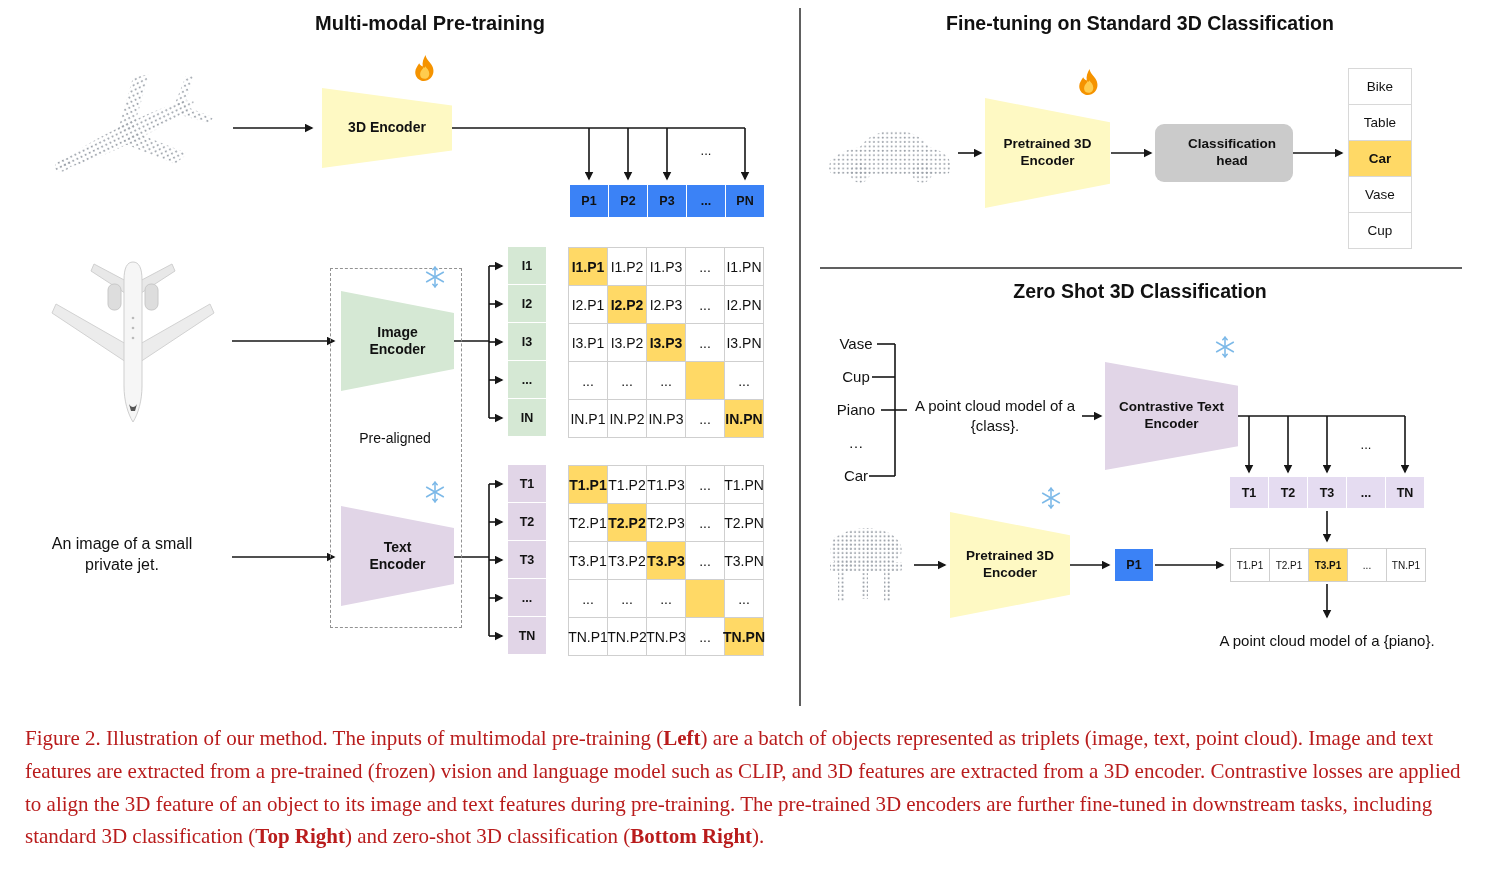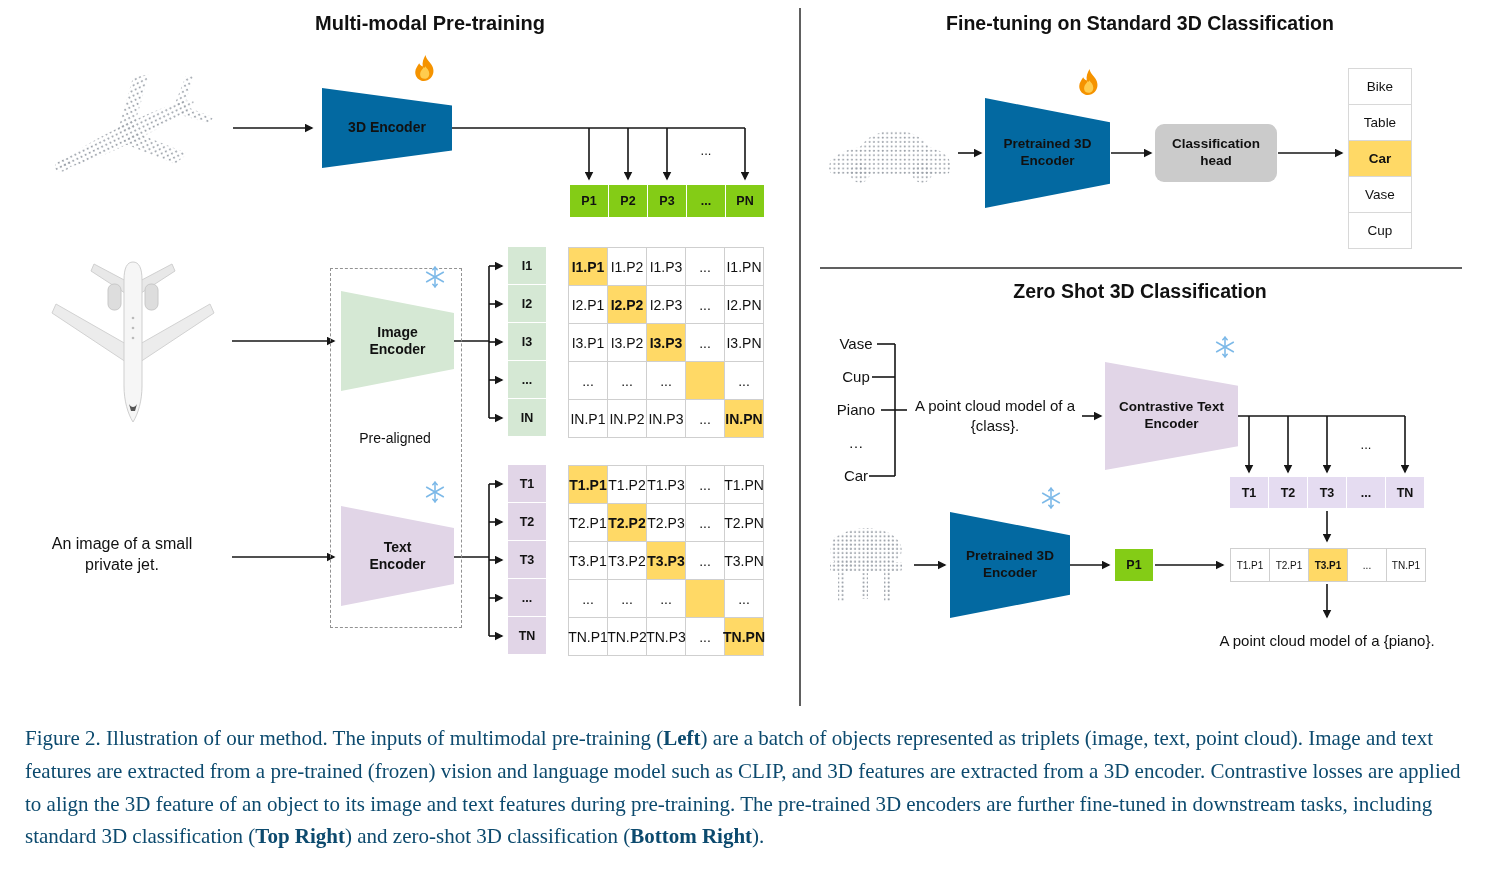--- a/index.html
+++ b/index.html
@@ -4,26 +4,26 @@
 <style>
   html,body{margin:0;padding:0;}
   body{width:1490px;height:888px;background:#ffffff;position:relative;overflow:hidden;
        font-family:"Liberation Sans",sans-serif;color:#111;}
   .abs{position:absolute;}
   .title{position:absolute;font-size:20px;font-weight:bold;text-align:center;}
   .trap{position:absolute;clip-path:polygon(0 0,100% 22%,100% 78%,0 100%);
         display:flex;align-items:center;justify-content:center;text-align:center;
         font-weight:bold;font-size:14px;line-height:1.25;}
   .trap span{display:block;}
-  .blue{background:#0369a1;} .green{background:#d5e8d4;} .purple{background:#e1d5e7;}
+  .blue{background:#fef9c3;} .green{background:#d5e8d4;} .purple{background:#e1d5e7;}
   .hlist{position:absolute;display:flex;gap:1px;}
   .vlist{position:absolute;display:flex;flex-direction:column;gap:1px;border-radius:7px;}
   .pcell,.icell,.tcell,.tcell2{display:flex;align-items:center;justify-content:center;
         font-weight:bold;font-size:12.5px;}
-  .pcell{width:38px;height:32px;background:#84cc16;}
+  .pcell{width:38px;height:32px;background:#3b82f6;}
   .icell{width:38px;height:37px;background:#d5e8d4;}
   .tcell{width:38px;height:37px;background:#e1d5e7;}
   .tcell2{width:38px;height:31px;background:#e5dcf1;}
   .matrix{position:absolute;display:grid;grid-template-columns:repeat(5,38px);
         grid-auto-rows:37px;gap:1px;background:#cfcfcf;border:1px solid #cfcfcf;}
   .mcell{background:#fff;display:flex;align-items:center;justify-content:center;font-size:14px;}
   .mcell.diag{background:#ffd966;font-weight:bold;}
   .rrow{position:absolute;display:grid;grid-template-columns:repeat(5,38px);
         grid-auto-rows:32px;gap:1px;background:#cfcfcf;border:1px solid #cfcfcf;}
   .rcell{background:#fff;display:flex;align-items:center;justify-content:center;font-size:10px;}
@@ -31,23 +31,23 @@
   .ftlist{position:absolute;display:grid;grid-template-columns:62px;grid-auto-rows:35px;
         gap:1px;background:#d8d8d8;border:1px solid #d8d8d8;}
   .ftcell{background:#fff;display:flex;align-items:center;justify-content:center;font-size:13.5px;}
   .ftcell.hl{background:#ffd966;font-weight:bold;}
   .zsclass{font-size:15px;height:19px;display:flex;align-items:center;justify-content:center;}
   .zslist{position:absolute;display:flex;flex-direction:column;gap:14px;}
   .dashedbox{position:absolute;border:1.6px dashed #929292;}
   .ellip{position:absolute;font-size:13px;text-align:center;}
   .ptext{position:absolute;text-align:center;line-height:1.3;}
   .headbox{position:absolute;background:#cbcbcb;border-radius:9px;display:flex;align-items:center;
-        justify-content:center;text-align:center;font-weight:bold;font-size:13.5px;line-height:1.25;}
+        justify-content:center;text-align:center;font-weight:bold;font-size:13.5px;line-height:1.25;padding-left:16px;}
   .caption{position:absolute;left:25px;top:722px;width:1440px;
-        font-family:"Liberation Serif",serif;font-size:21px;line-height:1.56;color:#0c4a6e;}
+        font-family:"Liberation Serif",serif;font-size:21px;line-height:1.56;color:#b91c1c;}
 </style>
 </head>
 <body>
 
 <svg class="abs" style="left:0;top:0;" width="1490" height="710" viewBox="0 0 1490 710">
   <defs>
     <marker id="arr" markerUnits="userSpaceOnUse" markerWidth="9" markerHeight="9" refX="7.5" refY="4.5" orient="auto">
       <path d="M0,0 L9,4.5 L0,9 Z" fill="#161616"></path>
     </marker>
   </defs>

